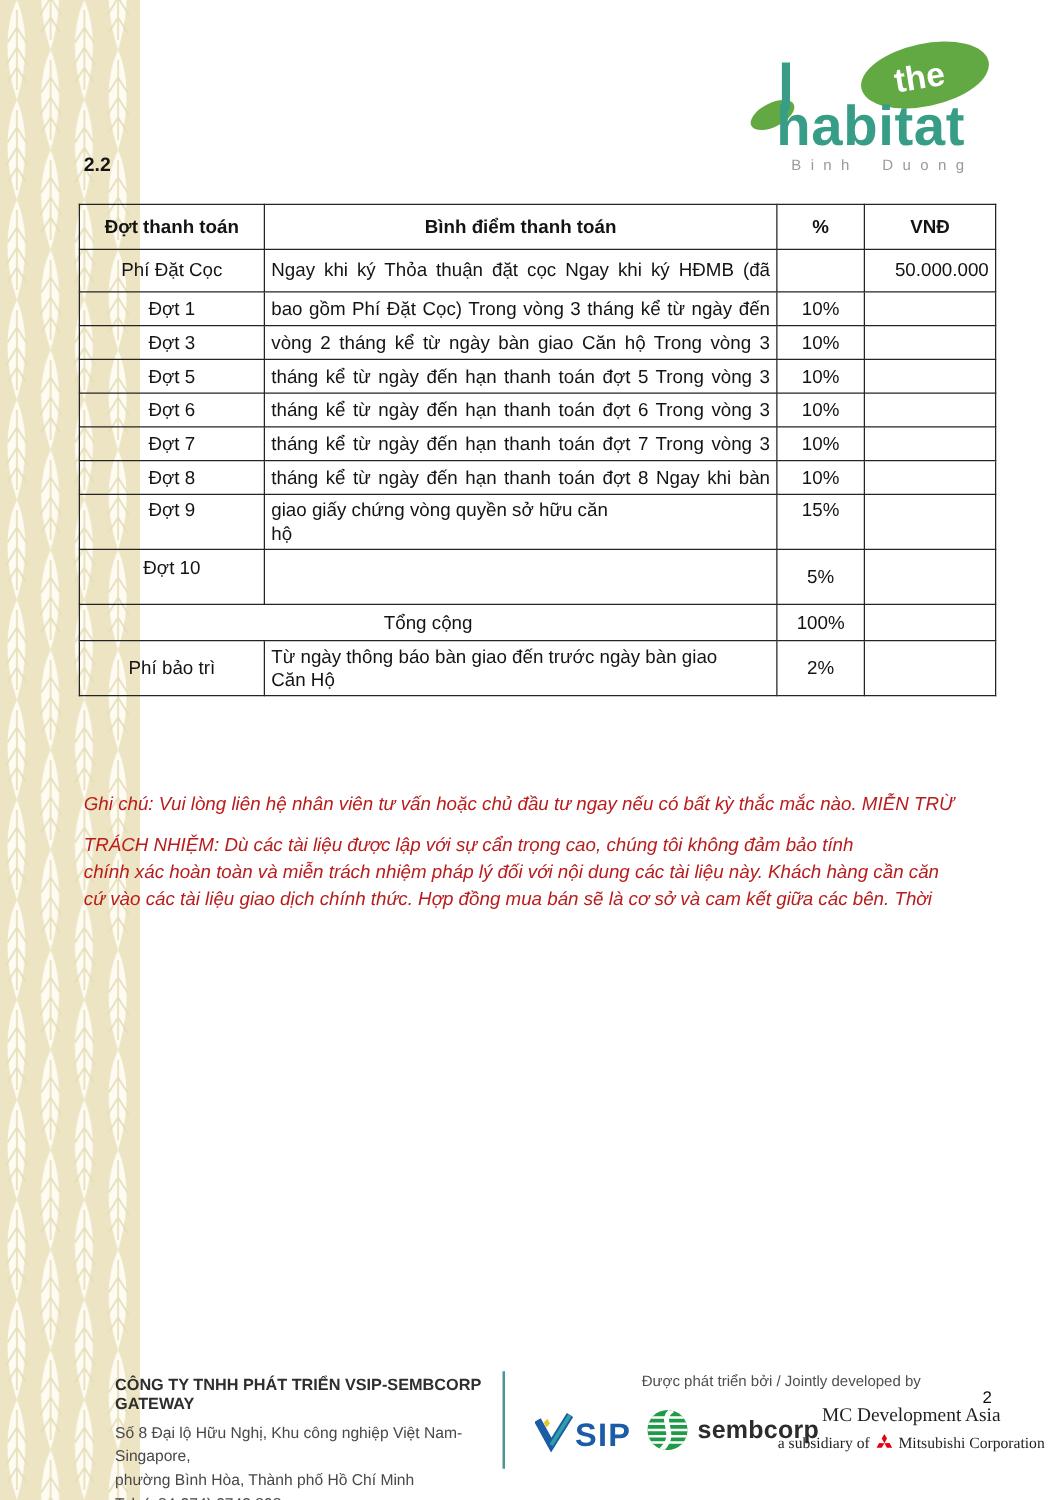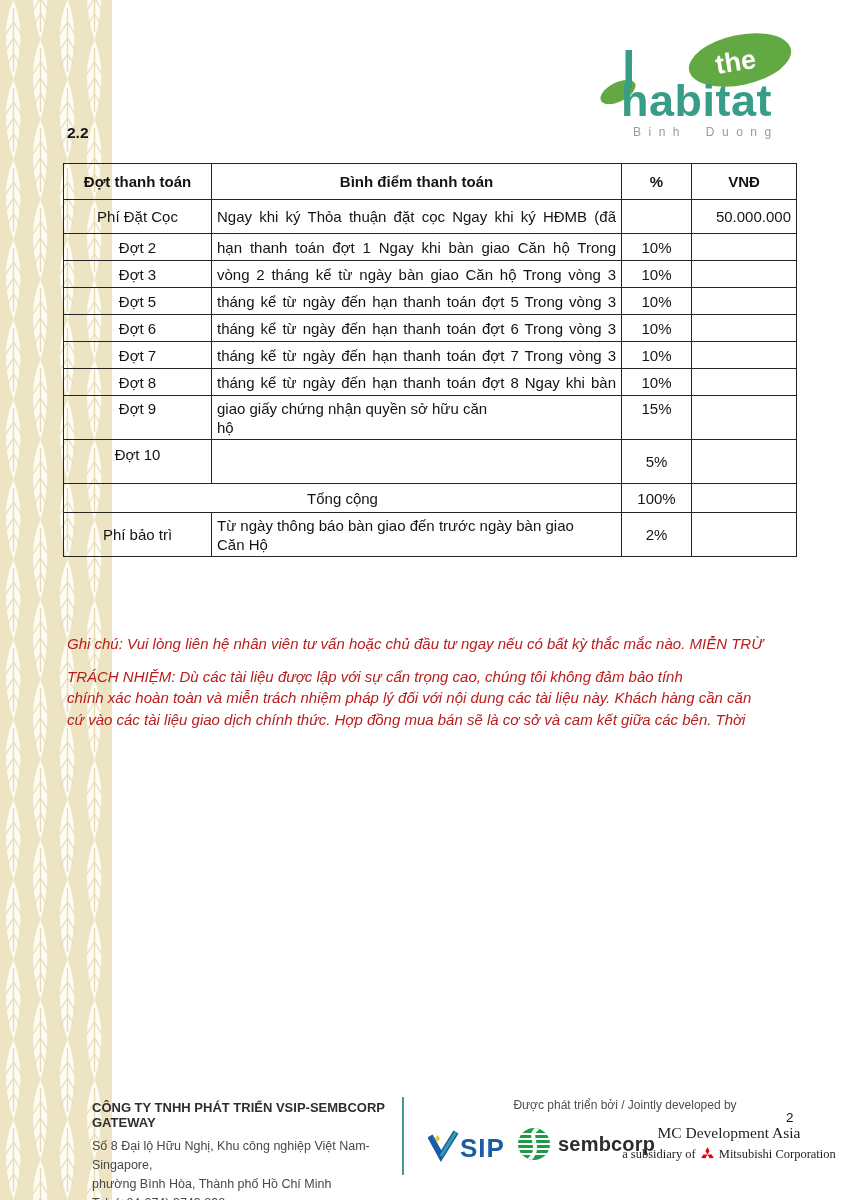--- a/index.html
+++ b/index.html
@@ -103,22 +103,22 @@
         </tr>
       </thead>
       <tbody>
           <tr style="height: 34px;">
             <td class="c-label">Phí Đặt Cọc</td>
             <td class="c-time just">Ngay khi ký Thỏa thuận đặt cọc Ngay khi ký HĐMB (đã</td>
             <td class="c-pct"></td>
             <td class="c-vnd">50.000.000</td>
           </tr>
           <tr style="height: 27px;">
-            <td class="c-label">Đợt 2</td>
-            <td class="c-time just">hạn thanh toán đợt 1 Ngay khi bàn giao Căn hộ Trong</td>
+            <td class="c-label">Đợt 1</td>
+            <td class="c-time just">bao gồm Phí Đặt Cọc) Trong vòng 3 tháng kể từ ngày đến</td>
             <td class="c-pct">10%</td>
             <td class="c-vnd"></td>
           </tr>
           <tr style="height: 27px;">
             <td class="c-label">Đợt 3</td>
             <td class="c-time just">vòng 2 tháng kể từ ngày bàn giao Căn hộ Trong vòng 3</td>
             <td class="c-pct">10%</td>
             <td class="c-vnd"></td>
           </tr>
           <tr style="height: 27px;">
@@ -140,21 +140,21 @@
             <td class="c-vnd"></td>
           </tr>
           <tr style="height: 27px;">
             <td class="c-label">Đợt 8</td>
             <td class="c-time just">tháng kể từ ngày đến hạn thanh toán đợt 8 Ngay khi bàn</td>
             <td class="c-pct">10%</td>
             <td class="c-vnd"></td>
           </tr>
           <tr class="vtop" style="height: 38px;">
             <td class="c-label">Đợt 9</td>
-            <td class="c-time">giao giấy chứng nhận quyền sở hữu căn
+            <td class="c-time">giao giấy chứng vòng quyền sở hữu căn
 hộ</td>
             <td class="c-pct">15%</td>
             <td class="c-vnd"></td>
           </tr>
           <tr style="height: 44px;">
             <td class="c-label vtop-cell">Đợt 10</td>
             <td class="c-time"></td>
             <td class="c-pct">5%</td>
             <td class="c-vnd"></td>
           </tr>

